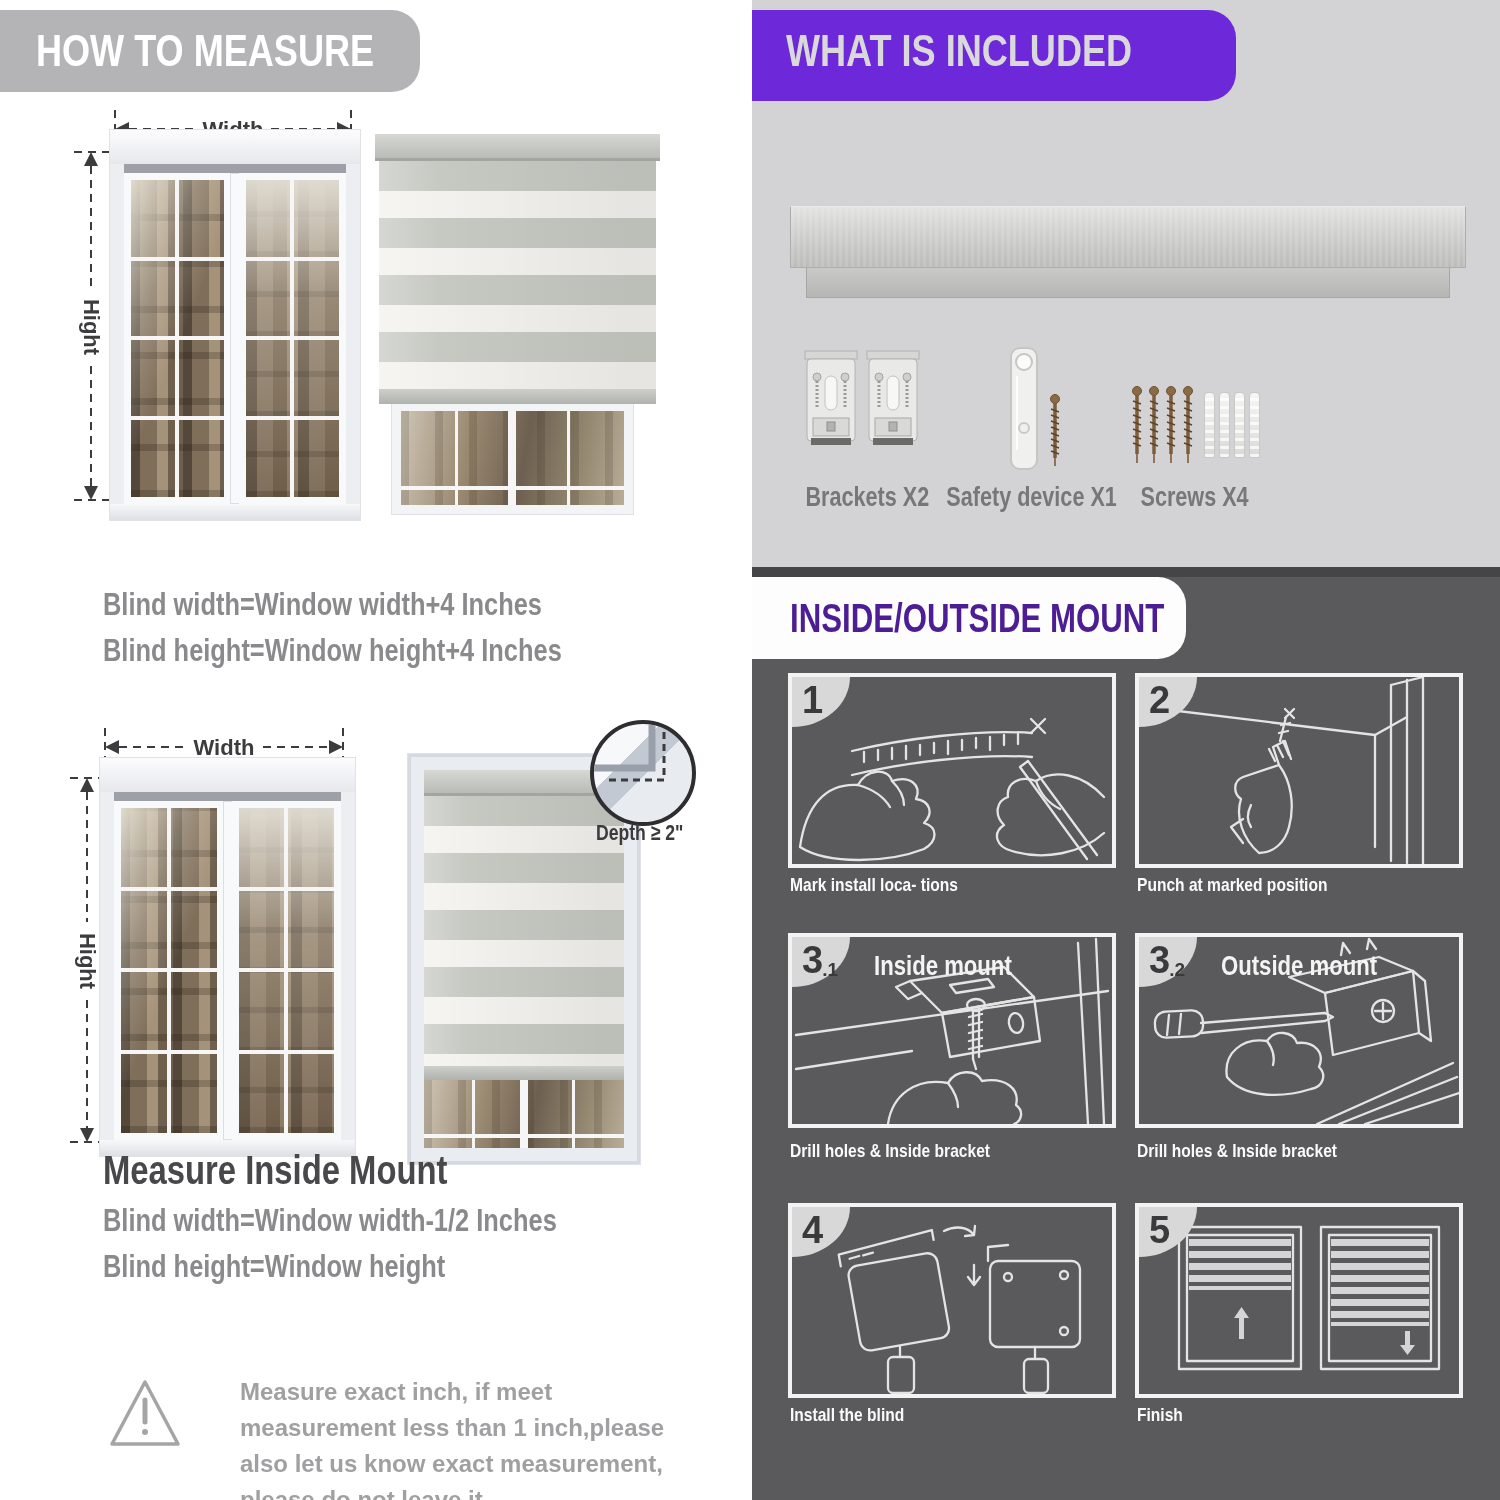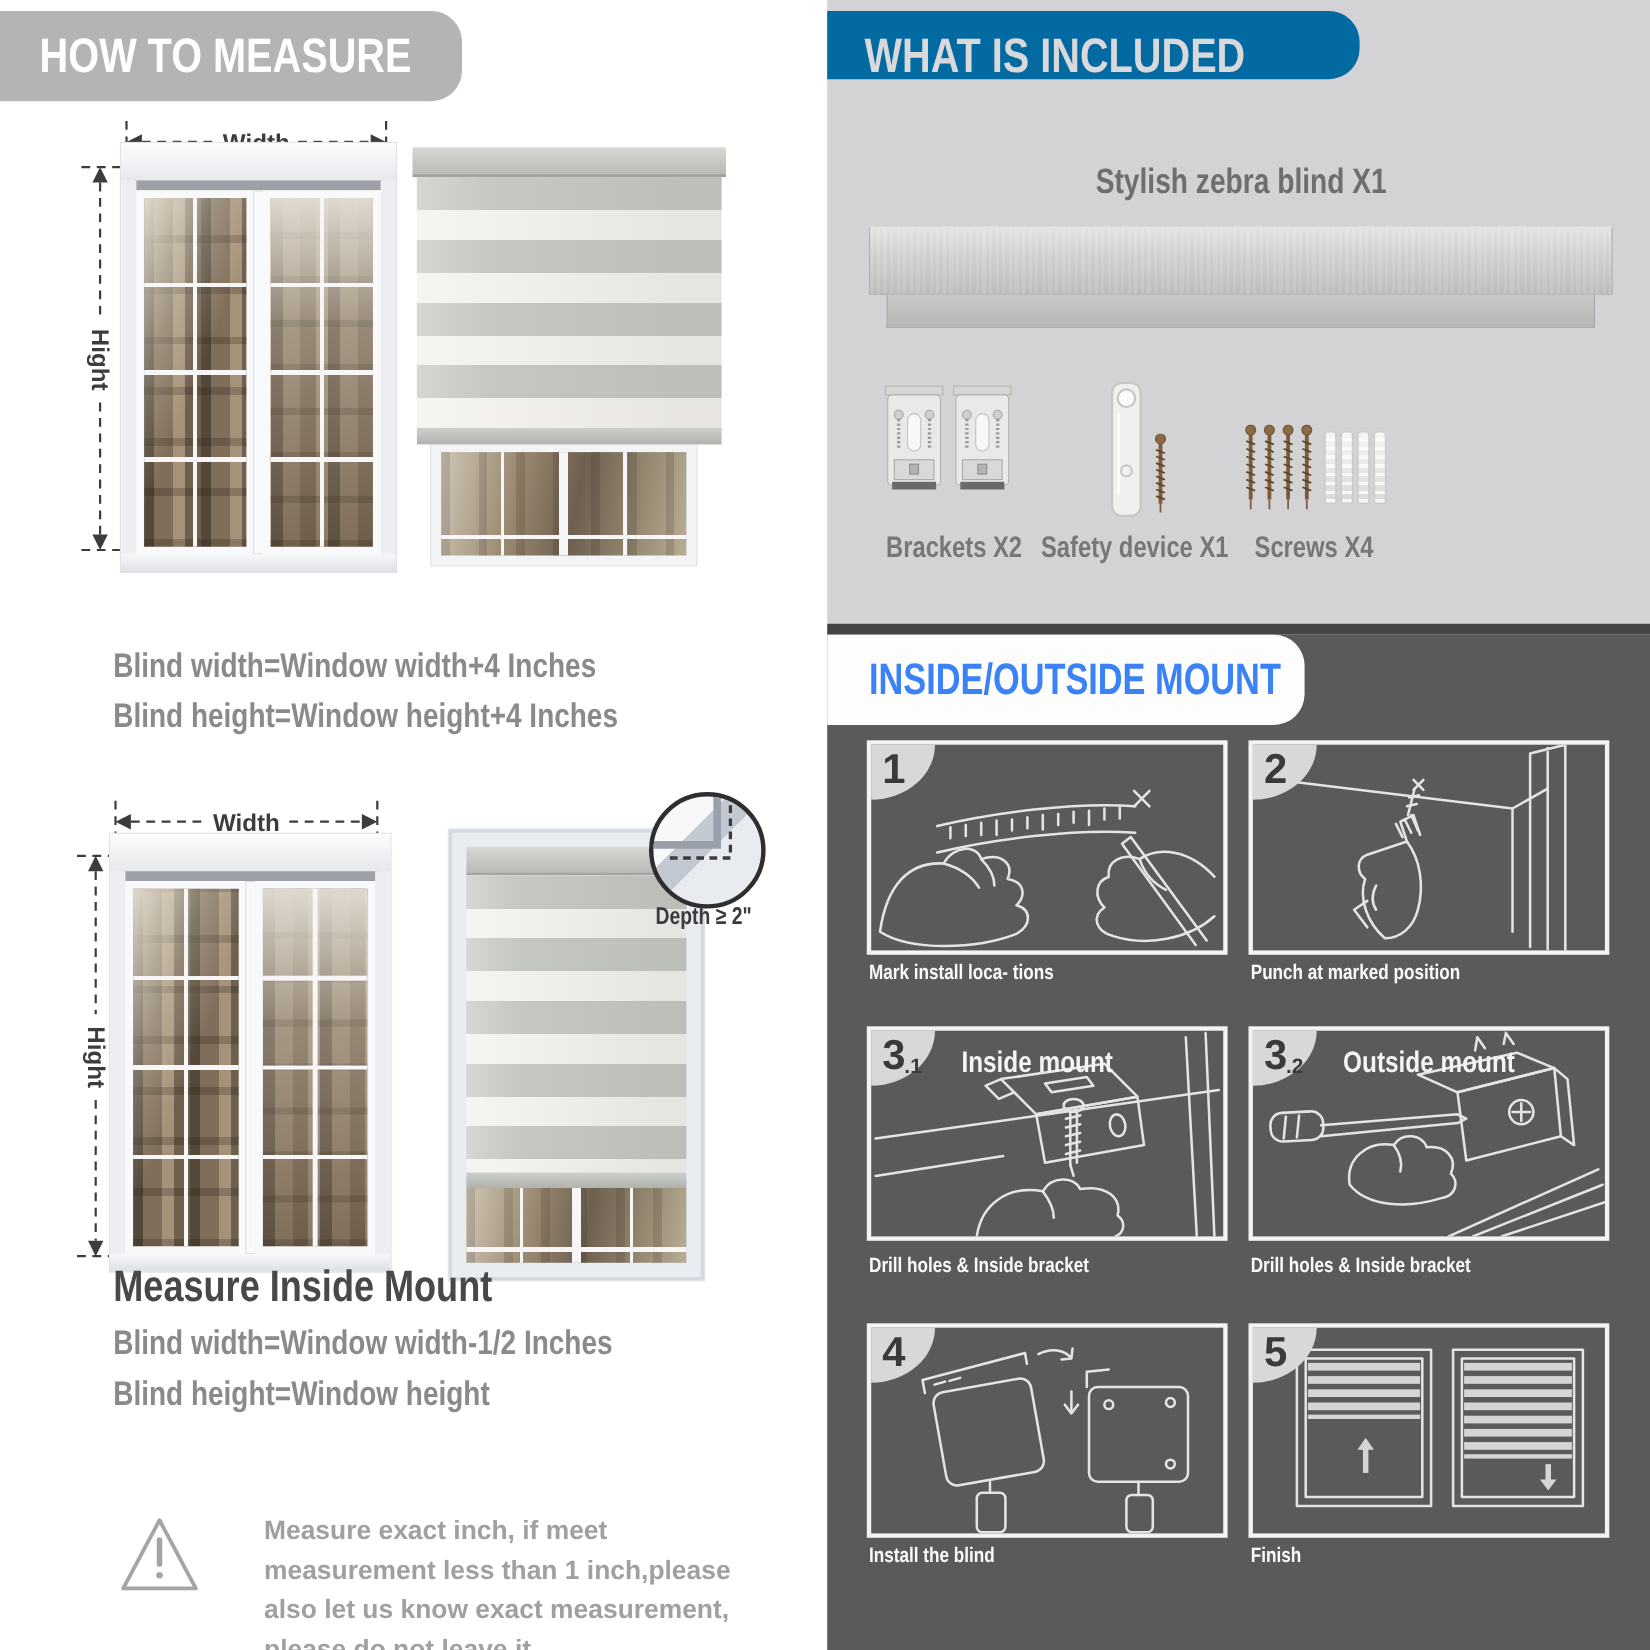--- a/index.html
+++ b/index.html
@@ -6,26 +6,26 @@
   .page{position:relative;width:1500px;height:1500px;background:#fff;overflow:hidden;
         font-family:"Liberation Sans",sans-serif;}
   .abs{position:absolute;}
   .cond{display:inline-block;transform:scaleX(.82);transform-origin:0 50%;white-space:nowrap;}
   .cond-c{display:inline-block;transform:scaleX(.8);transform-origin:50% 50%;white-space:nowrap;}
 
   
   .pill-left{left:0;top:10px;width:420px;height:82px;background:#b4b4b6;border-radius:0 28px 28px 0;
              color:#ffffff;font-size:44px;font-weight:bold;line-height:82px;padding-left:36px;box-sizing:border-box;}
   .light-section{left:752px;top:0;width:748px;height:567px;background:#d3d3d5;}
-  .pill-included{left:752px;top:10px;width:484px;height:62px;background:#0369a1;border-radius:0 28px 28px 0;
+  .pill-included{left:752px;top:10px;width:484px;height:91px;background:#6d28d9;border-radius:0 28px 28px 0;
              color:#d9d9db;font-size:44px;font-weight:bold;line-height:82px;padding-left:34px;box-sizing:border-box;}
   .dark-band{left:752px;top:567px;width:748px;height:10px;background:#454547;}
   .dark-section{left:752px;top:577px;width:748px;height:923px;background:#5a5a5c;}
   .pill-mount{left:752px;top:577px;width:434px;height:82px;background:#fdfdfd;border-radius:0 28px 28px 0;
-             color:#3b82f6;font-size:40px;font-weight:bold;line-height:82px;padding-left:38px;box-sizing:border-box;}
+             color:#4c1d95;font-size:40px;font-weight:bold;line-height:82px;padding-left:38px;box-sizing:border-box;}
 
   
   .sec-heading{font-size:40px;font-weight:bold;color:#48484b;}
   .sec-lines{font-size:31px;font-weight:bold;color:#8a8a8d;line-height:46px;}
   .warn-text{font-size:24px;font-weight:bold;color:#a0a0a2;line-height:36px;width:450px;}
 
   
   .m-arrow line,.m-arrow path.l{stroke:#3c3c3e;stroke-width:2;fill:none;}
   .m-arrow .dash{stroke-dasharray:8 6;}
   .m-arrow .head{fill:#3c3c3e;stroke:none;}
@@ -239,23 +239,20 @@
     <line x1="39" y1="24" x2="39" y2="46" stroke-width="5"></line>
     <circle cx="39" cy="56" r="3" fill="#a5a5a7" stroke="none"></circle>
   </svg>
   <div class="abs warn-text" style="left:240px;top:1374px">Measure exact inch, if meet measurement less than 1 inch,please also let us know exact measurement, please do not leave it</div>
 
   <div class="abs light-section"></div>
   <div class="abs pill-included">
     <span class="cond">WHAT IS INCLUDED</span>
   </div>
 
-  <div class="abs product-label" style="left:792px;top:146px;width:672px">
-    <span class="cond-c">Stylish zebra blind X1</span>
-  </div>
 
   <div class="abs bar-main" style="left:790px;top:206px;width:676px;height:62px"></div>
   <div class="abs bar-lip" style="left:806px;top:268px;width:644px;height:30px"></div>
 
   <svg class="abs" style="left:804px;top:350px" width="54" height="106" viewBox="0 0 54 106">
     <rect x="1" y="1" width="52" height="8" fill="#d6d6d4" stroke="#b2b2b0"></rect>
     <rect x="3" y="9" width="48" height="82" rx="4" fill="#e9e9e7" stroke="#b2b2b0"></rect>
     <rect x="21" y="26" width="12" height="34" rx="6" fill="#f7f7f5" stroke="#c2c2c0"></rect>
     <circle cx="13" cy="27" r="4" fill="#cfcfcd" stroke="#a5a5a3"></circle>
     <circle cx="41" cy="27" r="4" fill="#cfcfcd" stroke="#a5a5a3"></circle>

